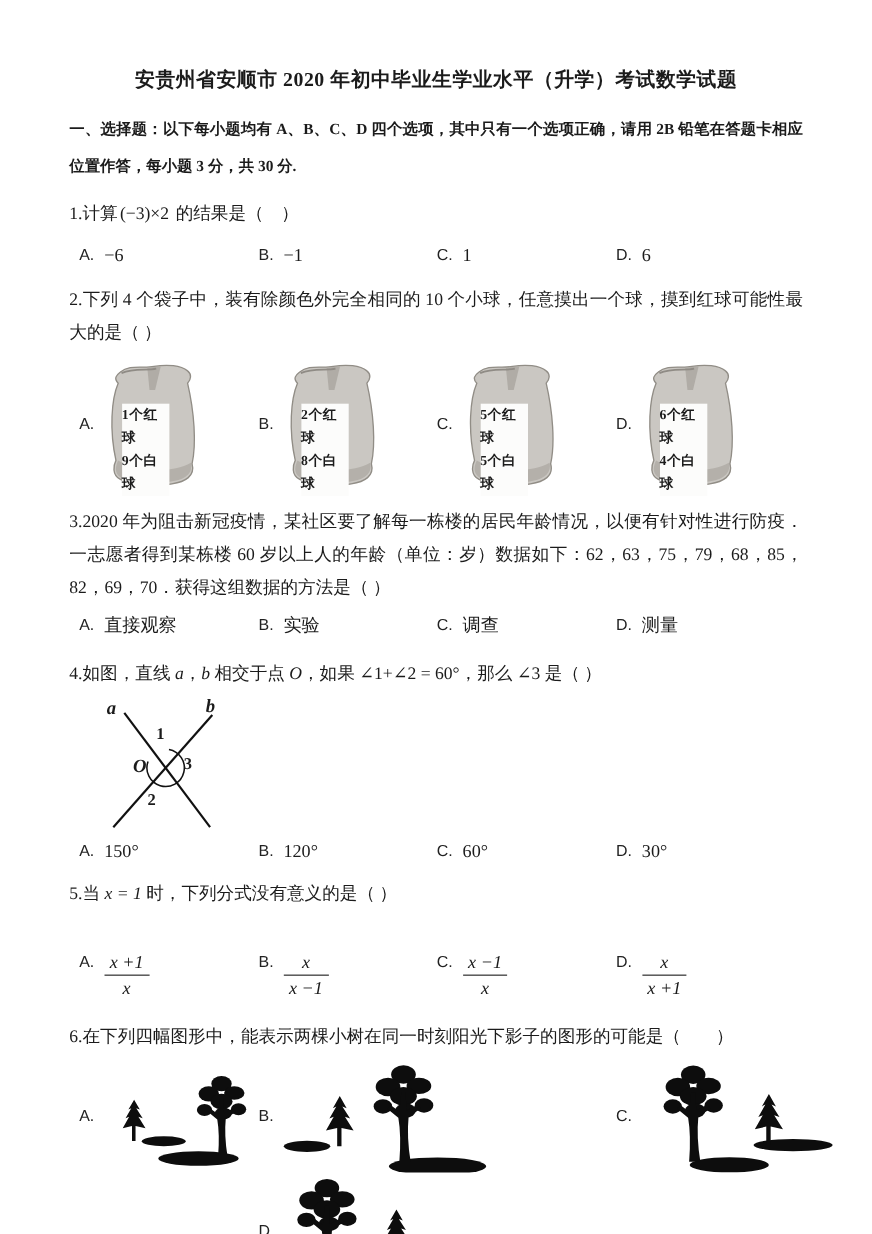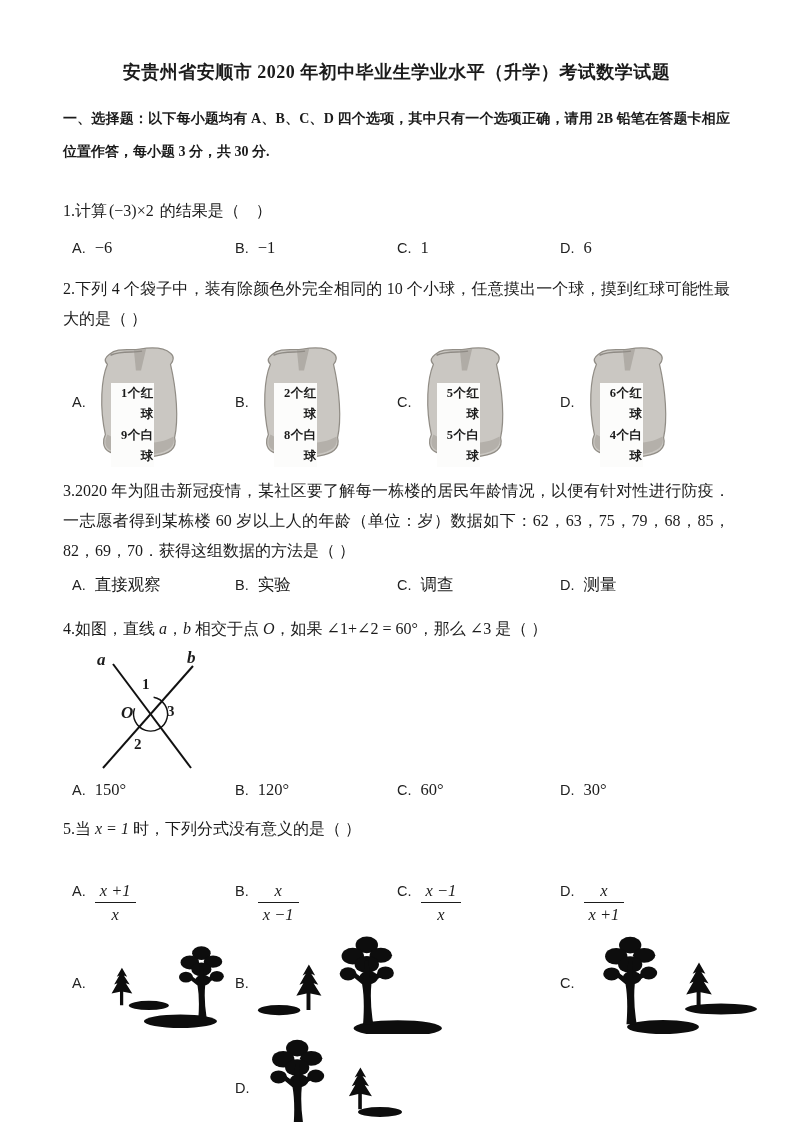--- a/index.html
+++ b/index.html
@@ -38,36 +38,36 @@
   .frac .num { display:block; padding:0 5px 1px; }
   .frac .den { display:block; border-top:1.5px solid #1b1b1b; padding:1px 5px 0; }
 
   .bags { display:grid; grid-template-columns:163px 162px 163px 1fr;
           padding-left:9px; align-items:center; margin-top:10px; }
   .bag-opt { display:flex; align-items:center; gap:7px; }
   .bag { position:relative; width:94px; height:116px; }
   .bag svg { position:absolute; left:0; top:0; }
   .bag-tag {
     position:absolute; left:18px; top:39px; width:43px;
-    background:#fcfcfb; text-align:right; font-weight:bold;
+    background:#fcfcfb; text-align:left; font-weight:bold;
     font-size:12.5px; line-height:21px; letter-spacing:.5px;
   }
   .bag-tag span { display:block; }
 
   .figure4 { position:relative; width:180px; height:124px; margin:4px 0 0 10px; }
   .flabel { position:absolute; font-weight:bold; font-size:17px; }
   .flabel.it { font-style:italic; }
   .flabel.num { font-size:15px; }
 
   .trees { display:grid; grid-template-columns:163px 325px 1fr;
            padding-left:9px; align-items:center; margin-top:6px; }
   .tree-opt { display:flex; align-items:center; gap:8px; }
   .drow { display:flex; align-items:center; gap:8px; padding-left:172px; margin-top:0; }
 
-  .mt-q1 { margin-top:28px; }
+  .mt-q1 { margin-top:12px; }
   .mt-opt1 { margin-top:12px; }
   .mt-q2 { margin-top:16px; }
   .mt-q3 { margin-top:16px; }
   .mt-opt3 { margin-top:8px; }
   .mt-q4 { margin-top:18px; }
   .mt-opt4 { margin-top:8px; }
   .mt-q5 { margin-top:14px; }
   .mt-opt5 { margin-top:12px; }
   .mt-q6 { margin-top:18px; }
 </style>
@@ -257,20 +257,21 @@
         </div>
       <div class="opt">
           <span class="olabel">D.</span>
           <span class="frac">
             <span class="num">x</span>
             <span class="den">x +1</span>
           </span>
         </div>
     </div>
 
+    <p class="stem mt-q6">6.在下列四幅图形中，能表示两棵小树在同一时刻阳光下影子的图形的可能是（　　）</p>
 
     <div class="trees">
       <div class="tree-opt">
         <span class="olabel">A.</span>
         <svg width="148" height="102" viewBox="0 0 170 100">
           <ellipse cx="66" cy="77" rx="24" ry="5.5" fill="#0d0d0d"></ellipse>
           <use href="#pine" transform="translate(18,30) scale(0.78)"></use>
           <ellipse cx="104" cy="96" rx="44" ry="8" fill="#0d0d0d"></ellipse>
           <use href="#leafy" transform="translate(92,2) scale(0.93)"></use>
         </svg>

